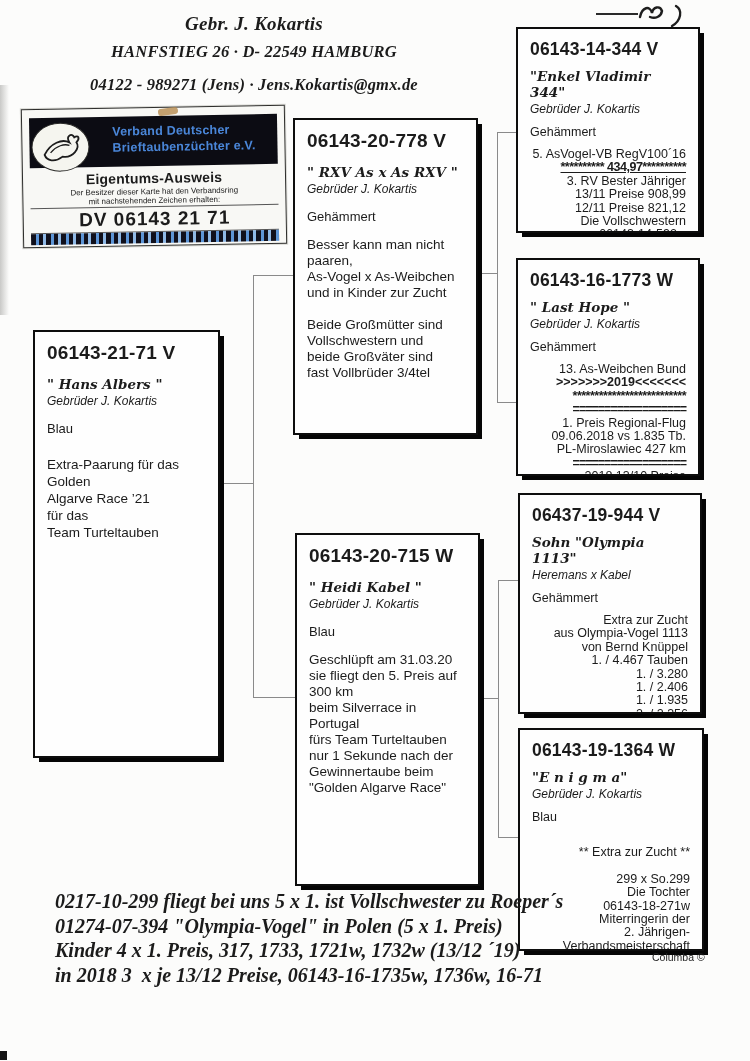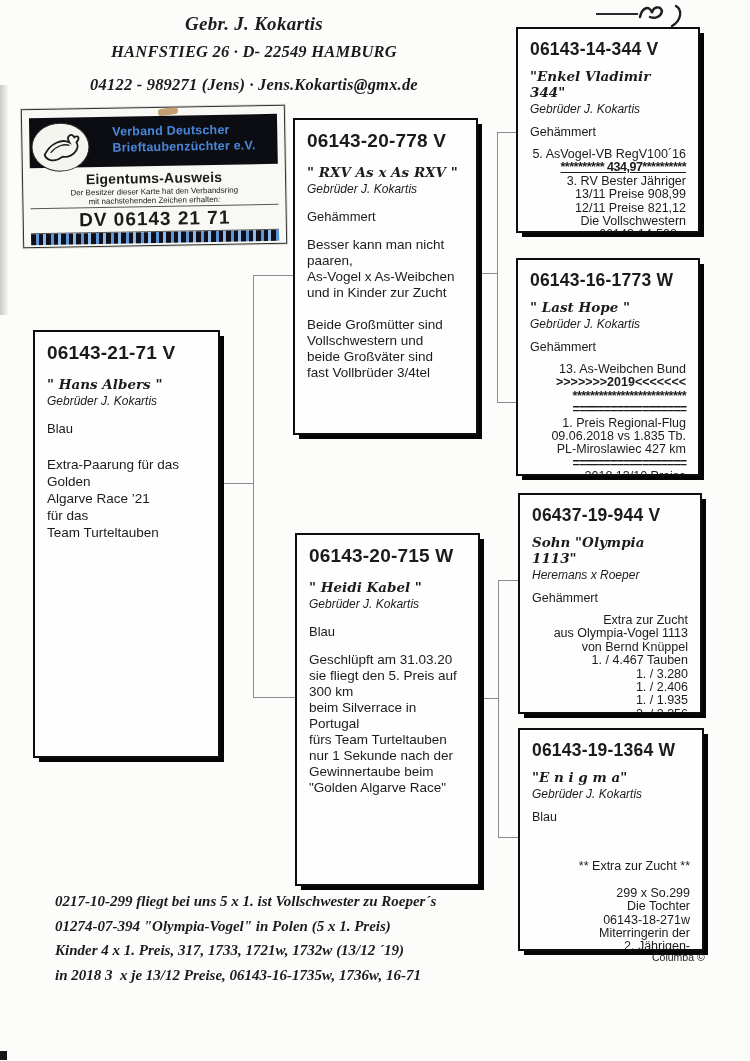--- a/index.html
+++ b/index.html
@@ -50,35 +50,35 @@
 
   #box-father{left:33px;top:318px;width:187px;height:428px;margin-top:12px;}
   #box-father .body{margin-top:20px;}
   #box-father .bline{line-height:17px;min-height:17px;}
   #box-mtop{left:293px;top:118px;width:185px;height:317px;}
   #box-mbot{left:295px;top:533px;width:185px;height:353px;}
   #box-r1{left:516px;top:27px;width:184px;height:206px;}
   #box-r2{left:516px;top:258px;width:184px;height:218px;}
   #box-r3{left:518px;top:493px;width:184px;height:221px;}
   #box-r4{left:518px;top:728px;width:186px;height:223px;}
-  #box-r4 .body{margin-top:36px;}
+  #box-r4 .body{margin-top:22px;}
 
   #box-r1 .bline:nth-child(2){font-weight:700;text-decoration:underline;letter-spacing:-.5px;}
   #box-r2 .bline:nth-child(2){font-weight:700;}
   #box-r2 .bline:nth-child(3){font-weight:700;letter-spacing:-.5px;}
   #box-r2 .bline:nth-child(4),#box-r2 .bline:nth-child(8){font-weight:700;letter-spacing:-1px;}
 
   
   .hline,.vline{position:absolute;background:#8a8a8a;}
   .hline{height:1px;} .vline{width:1px;}
 
   
   #footer{position:absolute;left:55px;top:889px;width:560px;}
   .fline{font-family:"Liberation Serif",serif;font-style:italic;font-weight:700;
-         font-size:15px;line-height:24.5px;white-space:pre-wrap;}
+         font-size:20px;line-height:24.5px;white-space:pre-wrap;}
   #columba{position:absolute;left:652px;top:951px;font-size:10.5px;color:#222;}
 
   
   #edge-grey{position:absolute;left:0;top:85px;width:9px;height:230px;
              background:linear-gradient(90deg,#c9c9c7,rgba(250,250,250,0));}
   #corner-mark{position:absolute;left:0;top:1051px;width:7px;height:9px;background:#151515;}
   #tape-stain{position:absolute;left:158px;top:108px;width:20px;height:7px;background:#b5894e;
               opacity:.8;border-radius:3px;transform:rotate(-8deg);}
   #scribble{position:absolute;left:594px;top:2px;}
 </style>
@@ -210,21 +210,21 @@
         <div class="bline">09.06.2018 vs 1.835 Tb.</div>
         <div class="bline">PL-Miroslawiec 427 km</div>
         <div class="bline">==================</div>
         <div class="bline">2018 13/10 Preise</div>
       </div>
   </div>
 
   <div id="box-r3" class="box small">
     <div class="ring">06437-19-944 V</div>
     <div class="name">Sohn "Olympia 1113"</div>
-    <div class="breeder">Heremans x Roeper</div>
+    <div class="breeder">Heremans x Kabel</div>
     <div class="colorword">Gehämmert</div>
     <div class="body">
         <div class="bline">Extra zur Zucht</div>
         <div class="bline">aus Olympia-Vogel 1113</div>
         <div class="bline">von Bernd Knüppel</div>
         <div class="bline">1. / 4.467 Tauben</div>
         <div class="bline">1. / 3.280</div>
         <div class="bline">1. / 2.406</div>
         <div class="bline">1. / 1.935</div>
         <div class="bline">2. / 2.356</div>

